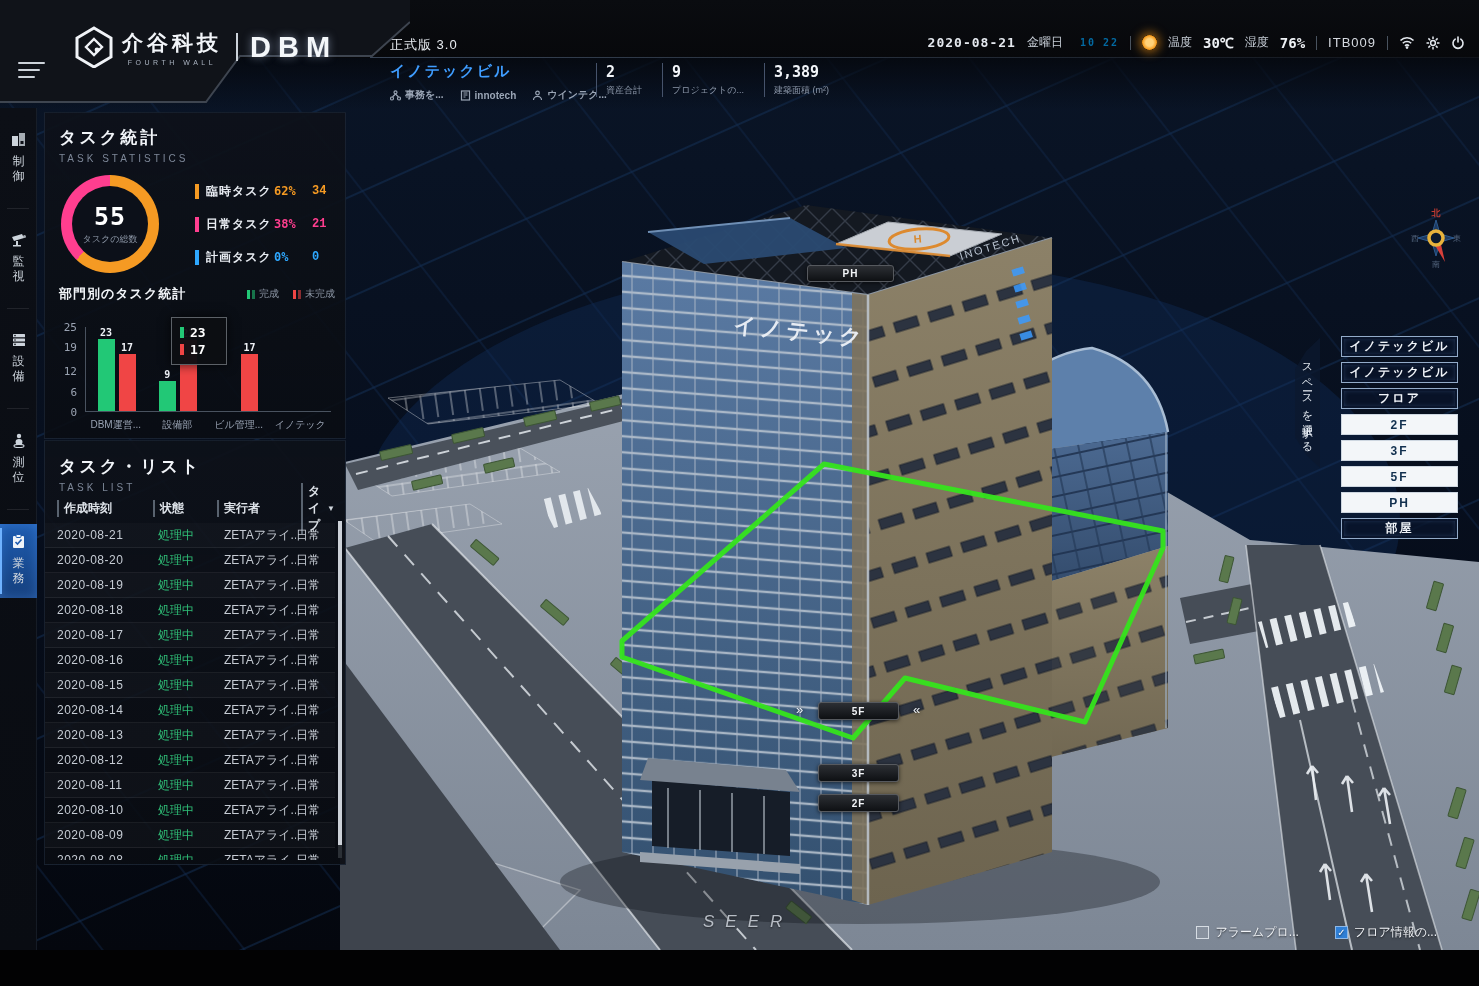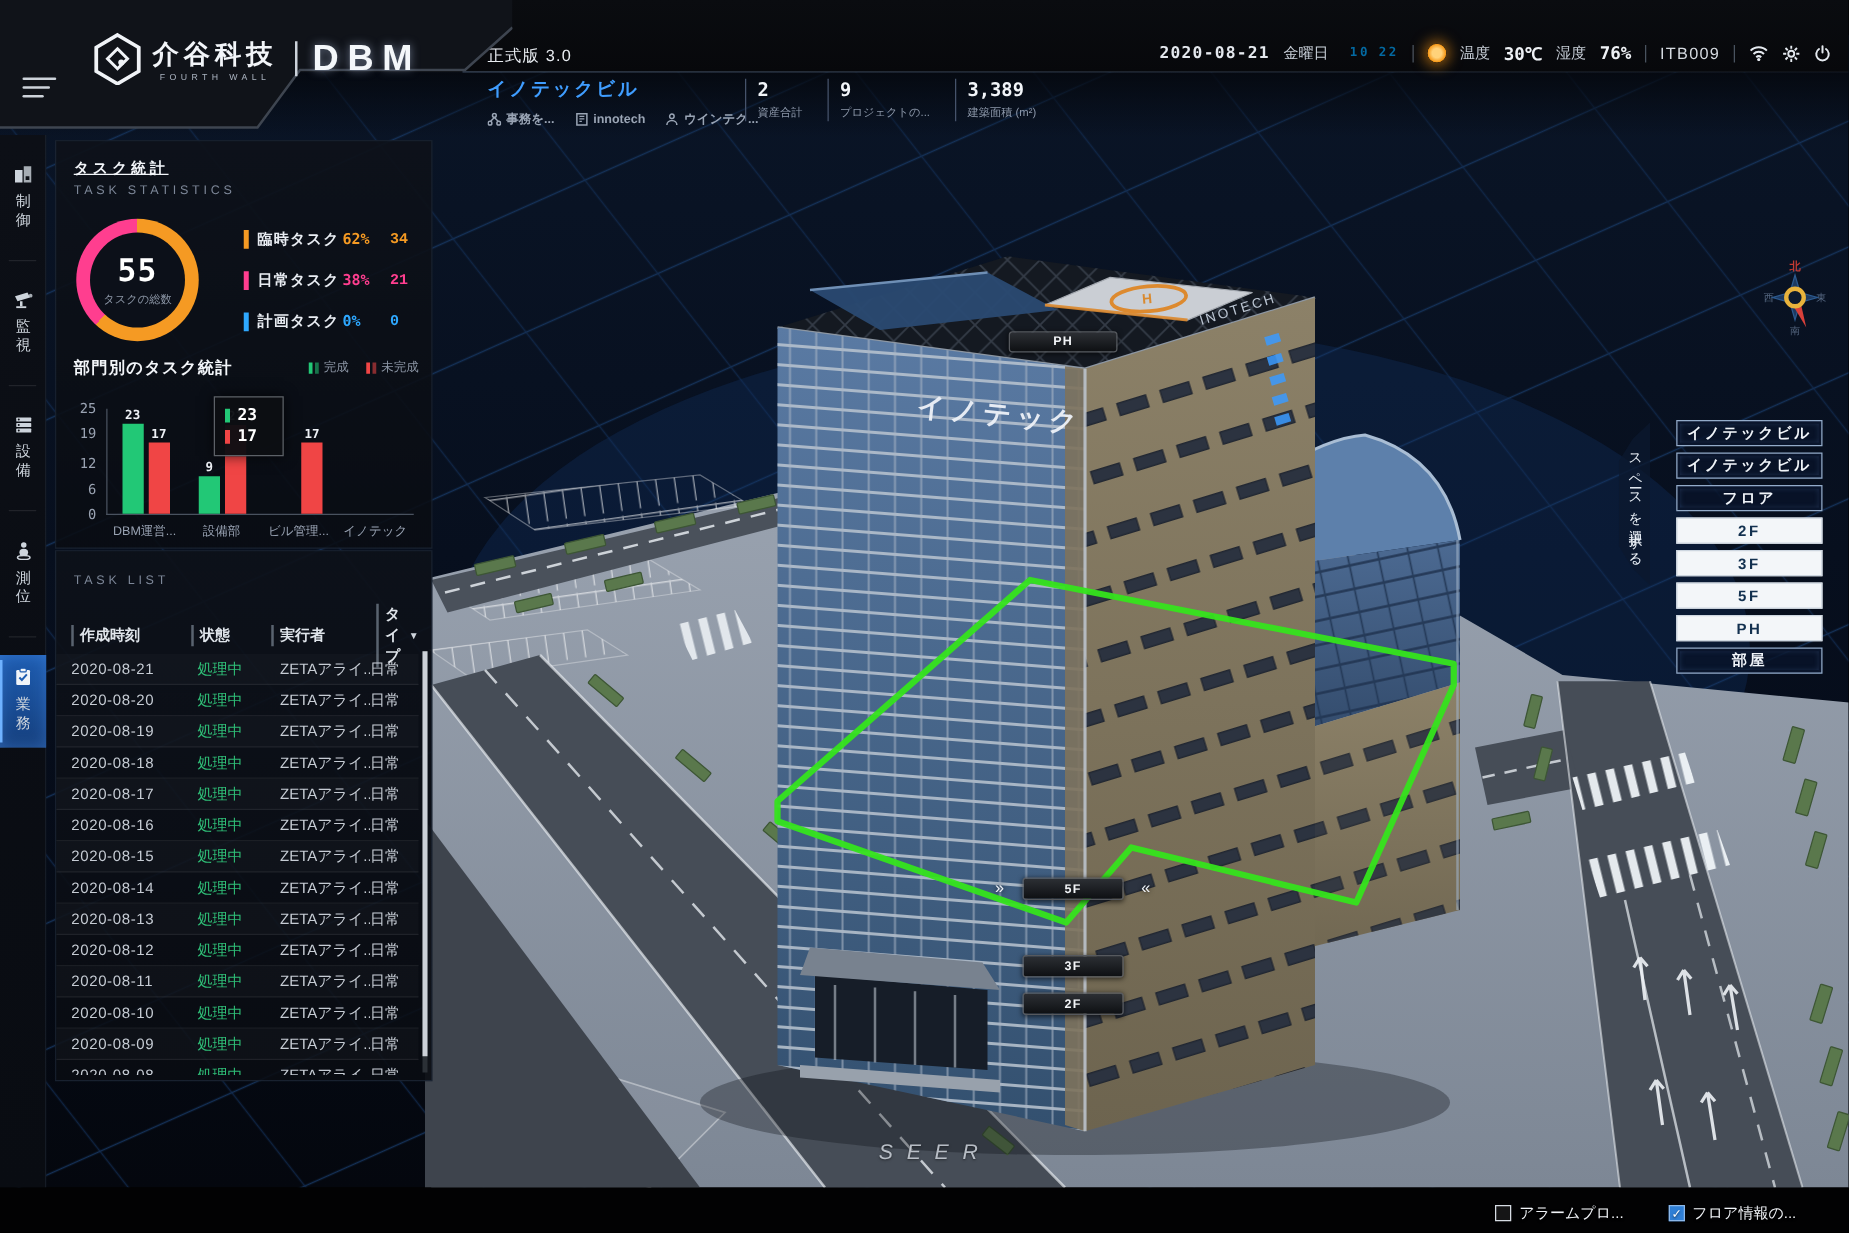--- a/index.html
+++ b/index.html
@@ -57,21 +57,21 @@
   .nav-rail { position:absolute; left:0; top:108px; width:37px; height:842px; background:linear-gradient(180deg,#0c0f16,#090c12); border-right:1px solid rgba(80,100,130,.18); z-index:25; }
   .nav-item { position:relative; width:37px; padding:10px 0 12px; display:flex; flex-direction:column; align-items:center; gap:7px; cursor:pointer; margin-top:14px; }
   .nav-item .nlabel { color:#cdd4dc; font-size:12px; line-height:15px; text-align:center; }
   .nav-item svg { display:block; }
   .nav-item.active { background:linear-gradient(180deg,#1e5cb0,#16407e); box-shadow:inset 0 0 12px rgba(90,160,255,.35); }
   .nav-item.active::before { content:""; position:absolute; left:0; top:4px; bottom:4px; width:2px; background:#6fb2ff; }
   .nav-sep { width:22px; height:1px; background:rgba(255,255,255,.09); margin:12px auto 0; }
 
   
   .panel { position:absolute; background:linear-gradient(180deg,rgba(13,17,25,.93),rgba(9,12,18,.88)); border:1px solid rgba(70,95,130,.22); z-index:24; }
-  .p-title { color:#f2f5f9; font-size:12px; font-weight:bold; letter-spacing:3px;text-decoration:underline; }
+  .p-title { color:#f2f5f9; font-size:17px; font-weight:bold; letter-spacing:3px; }
   .p-sub { color:#7d8798; font-size:10px; letter-spacing:3px; margin-top:4px; }
 
   .stats-panel { left:44px; top:112px; width:302px; height:327px; }
   .stats-panel .hd { padding:13px 0 0 14px; }
 
   .donut-wrap { position:absolute; left:16px; top:62px; width:98px; height:98px; }
   .donut { position:absolute; inset:0; border-radius:50%; }
   .donut::after { content:""; position:absolute; inset:11px; border-radius:50%; background:#0c1019; }
   .donut-center { position:absolute; inset:0; display:flex; flex-direction:column; align-items:center; justify-content:center; z-index:2; }
   .donut-total { color:#fff; font-size:25px; letter-spacing:1px; }
@@ -138,21 +138,21 @@
   .pill-5f { left:818px; top:702px; width:81px; height:18px; }
   .pill-3f { left:818px; top:764px; width:81px; height:18px; }
   .pill-2f { left:818px; top:794px; width:81px; height:18px; }
   .fl-arrow { position:absolute; color:#eef2f7; font-size:13px; z-index:20; cursor:pointer; text-shadow:0 0 4px rgba(0,0,0,.8); }
   .arr-l { left:796px; top:702px; }
   .arr-r { left:913px; top:702px; }
 
   .compass { position:absolute; left:1408px; top:205px; z-index:18; }
   .watermark { position:absolute; left:703px; top:912px; color:rgba(208,214,222,.85); font-size:17px; letter-spacing:11px; z-index:18; text-shadow:0 1px 2px rgba(0,0,0,.5);font-style:italic; }
 
-  .checks { position:absolute; right:42px; top:962px; display:flex; gap:36px; z-index:35;padding-left:15px; }
+  .checks { position:absolute; right:42px; top:924px; display:flex; gap:36px; z-index:35;padding-left:15px; }
   .chk { display:flex; align-items:center; gap:6px; cursor:pointer; color:#f0f3f7; font-size:12px; text-shadow:0 1px 2px rgba(0,0,0,.7); }
   .chk .box { width:13px; height:13px; border:1px solid #d6dce3; background:rgba(255,255,255,.08); display:flex; align-items:center; justify-content:center; font-size:10px; color:#fff; }
   .chk.checked .box { background:#2f7fd6; border-color:#8db8e8; }
 </style>
 </head>
 <body>
 
 <div class="stage">
 
   <svg class="scene-svg" width="1479" height="986" viewBox="0 0 1479 986">
@@ -650,20 +650,21 @@
         <div class="t-row">
             <span class="sw" style="background: rgb(240, 69, 69);"></span>
             <span class="digital">17</span>
           </div>
       </div>
     </div>
   </div>
 
   <div class="panel task-panel">
     <div class="hd">
+      <div class="p-title">タスク・リスト</div>
       <div class="p-sub">TASK LIST</div>
     </div>
     <div class="thead">
       <div class="hcell hc-date">作成時刻</div>
       <div class="hcell hc-status">状態</div>
       <div class="hcell hc-exec">実行者</div>
       <div class="hcell hc-type">
         <span>タイプ</span>
           <span class="sorticon">▼</span>
       </div>

